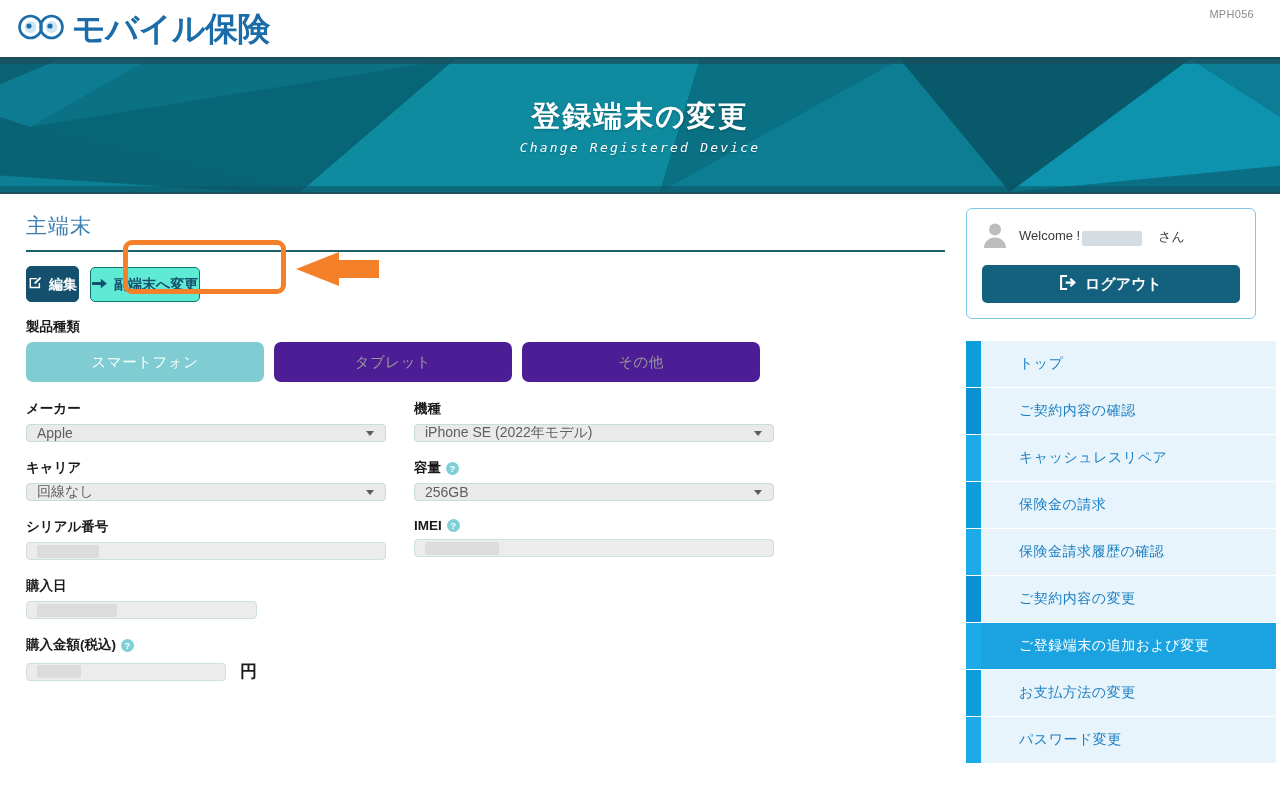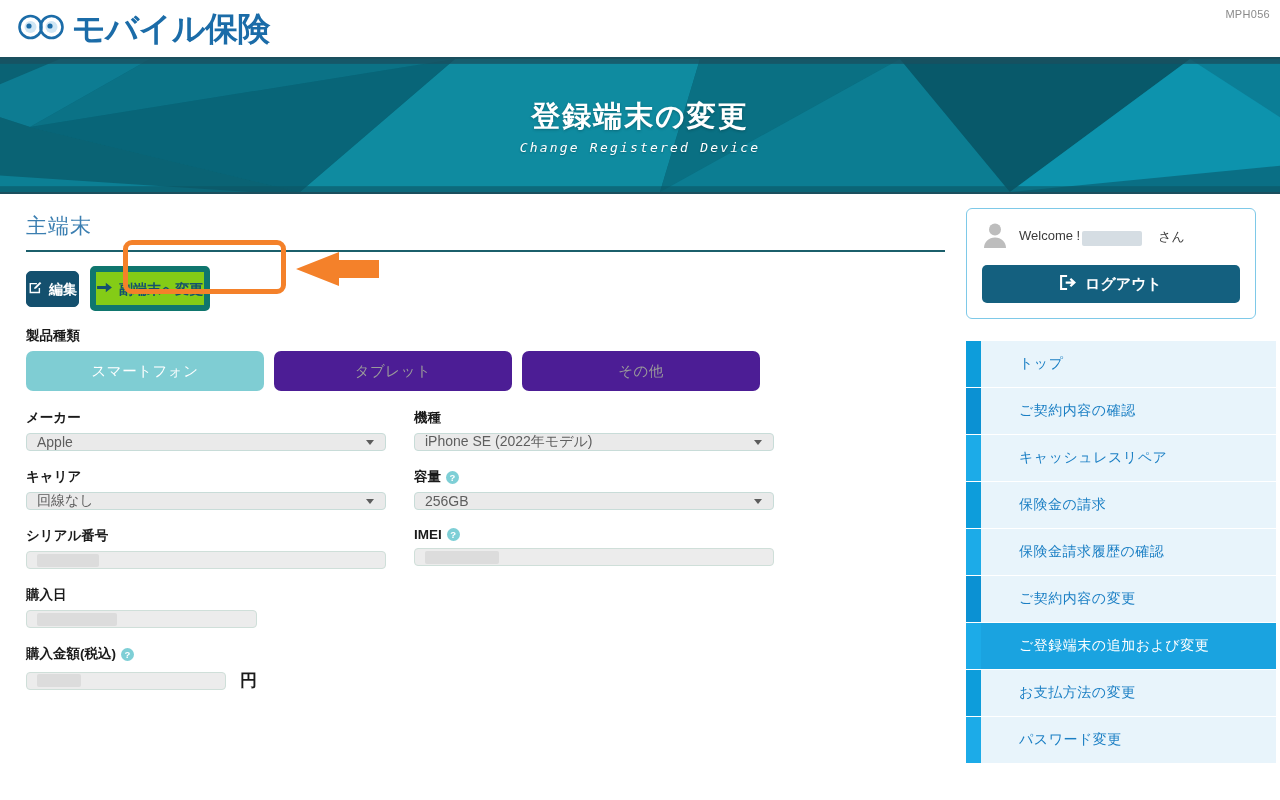--- a/index.html
+++ b/index.html
@@ -26,21 +26,21 @@
   .logo-text {
     font-size: 33px;
     font-weight: 700;
     color: #1b6ca8;
     letter-spacing: -0.5px;
     line-height: 1;
     font-family: "DejaVu Sans", "Liberation Sans", sans-serif;
   }
   .page-code {
     position: absolute;
-    top: 8px; right: 10px;
+    top: 8px; right: 26px;
     font-size: 11px;
     color: #8a8a8a;
     letter-spacing: 0.3px;
   }
 
   
   .banner {
     position: relative;
     height: 137px;
     overflow: hidden;
@@ -112,23 +112,23 @@
     cursor: pointer;
     white-space: nowrap;
     line-height: 1;
   }
   .btn-edit {
     background: #14506e;
     color: #ffffff;
     border: 1px solid #14506e;
   }
   .btn-switch {
-    background: #84cc16;
+    background: #5eead4;
     color: #14506e;
-    border: 6px solid #0f766e;
+    border: 1px solid #0f766e;
   }
 
   
   .annot-box {
     position: absolute;
     left: 97px; top: -26px;
     width: 163px; height: 54px;
     border: 5px solid #f4812a;
     border-radius: 9px;
     pointer-events: none;

